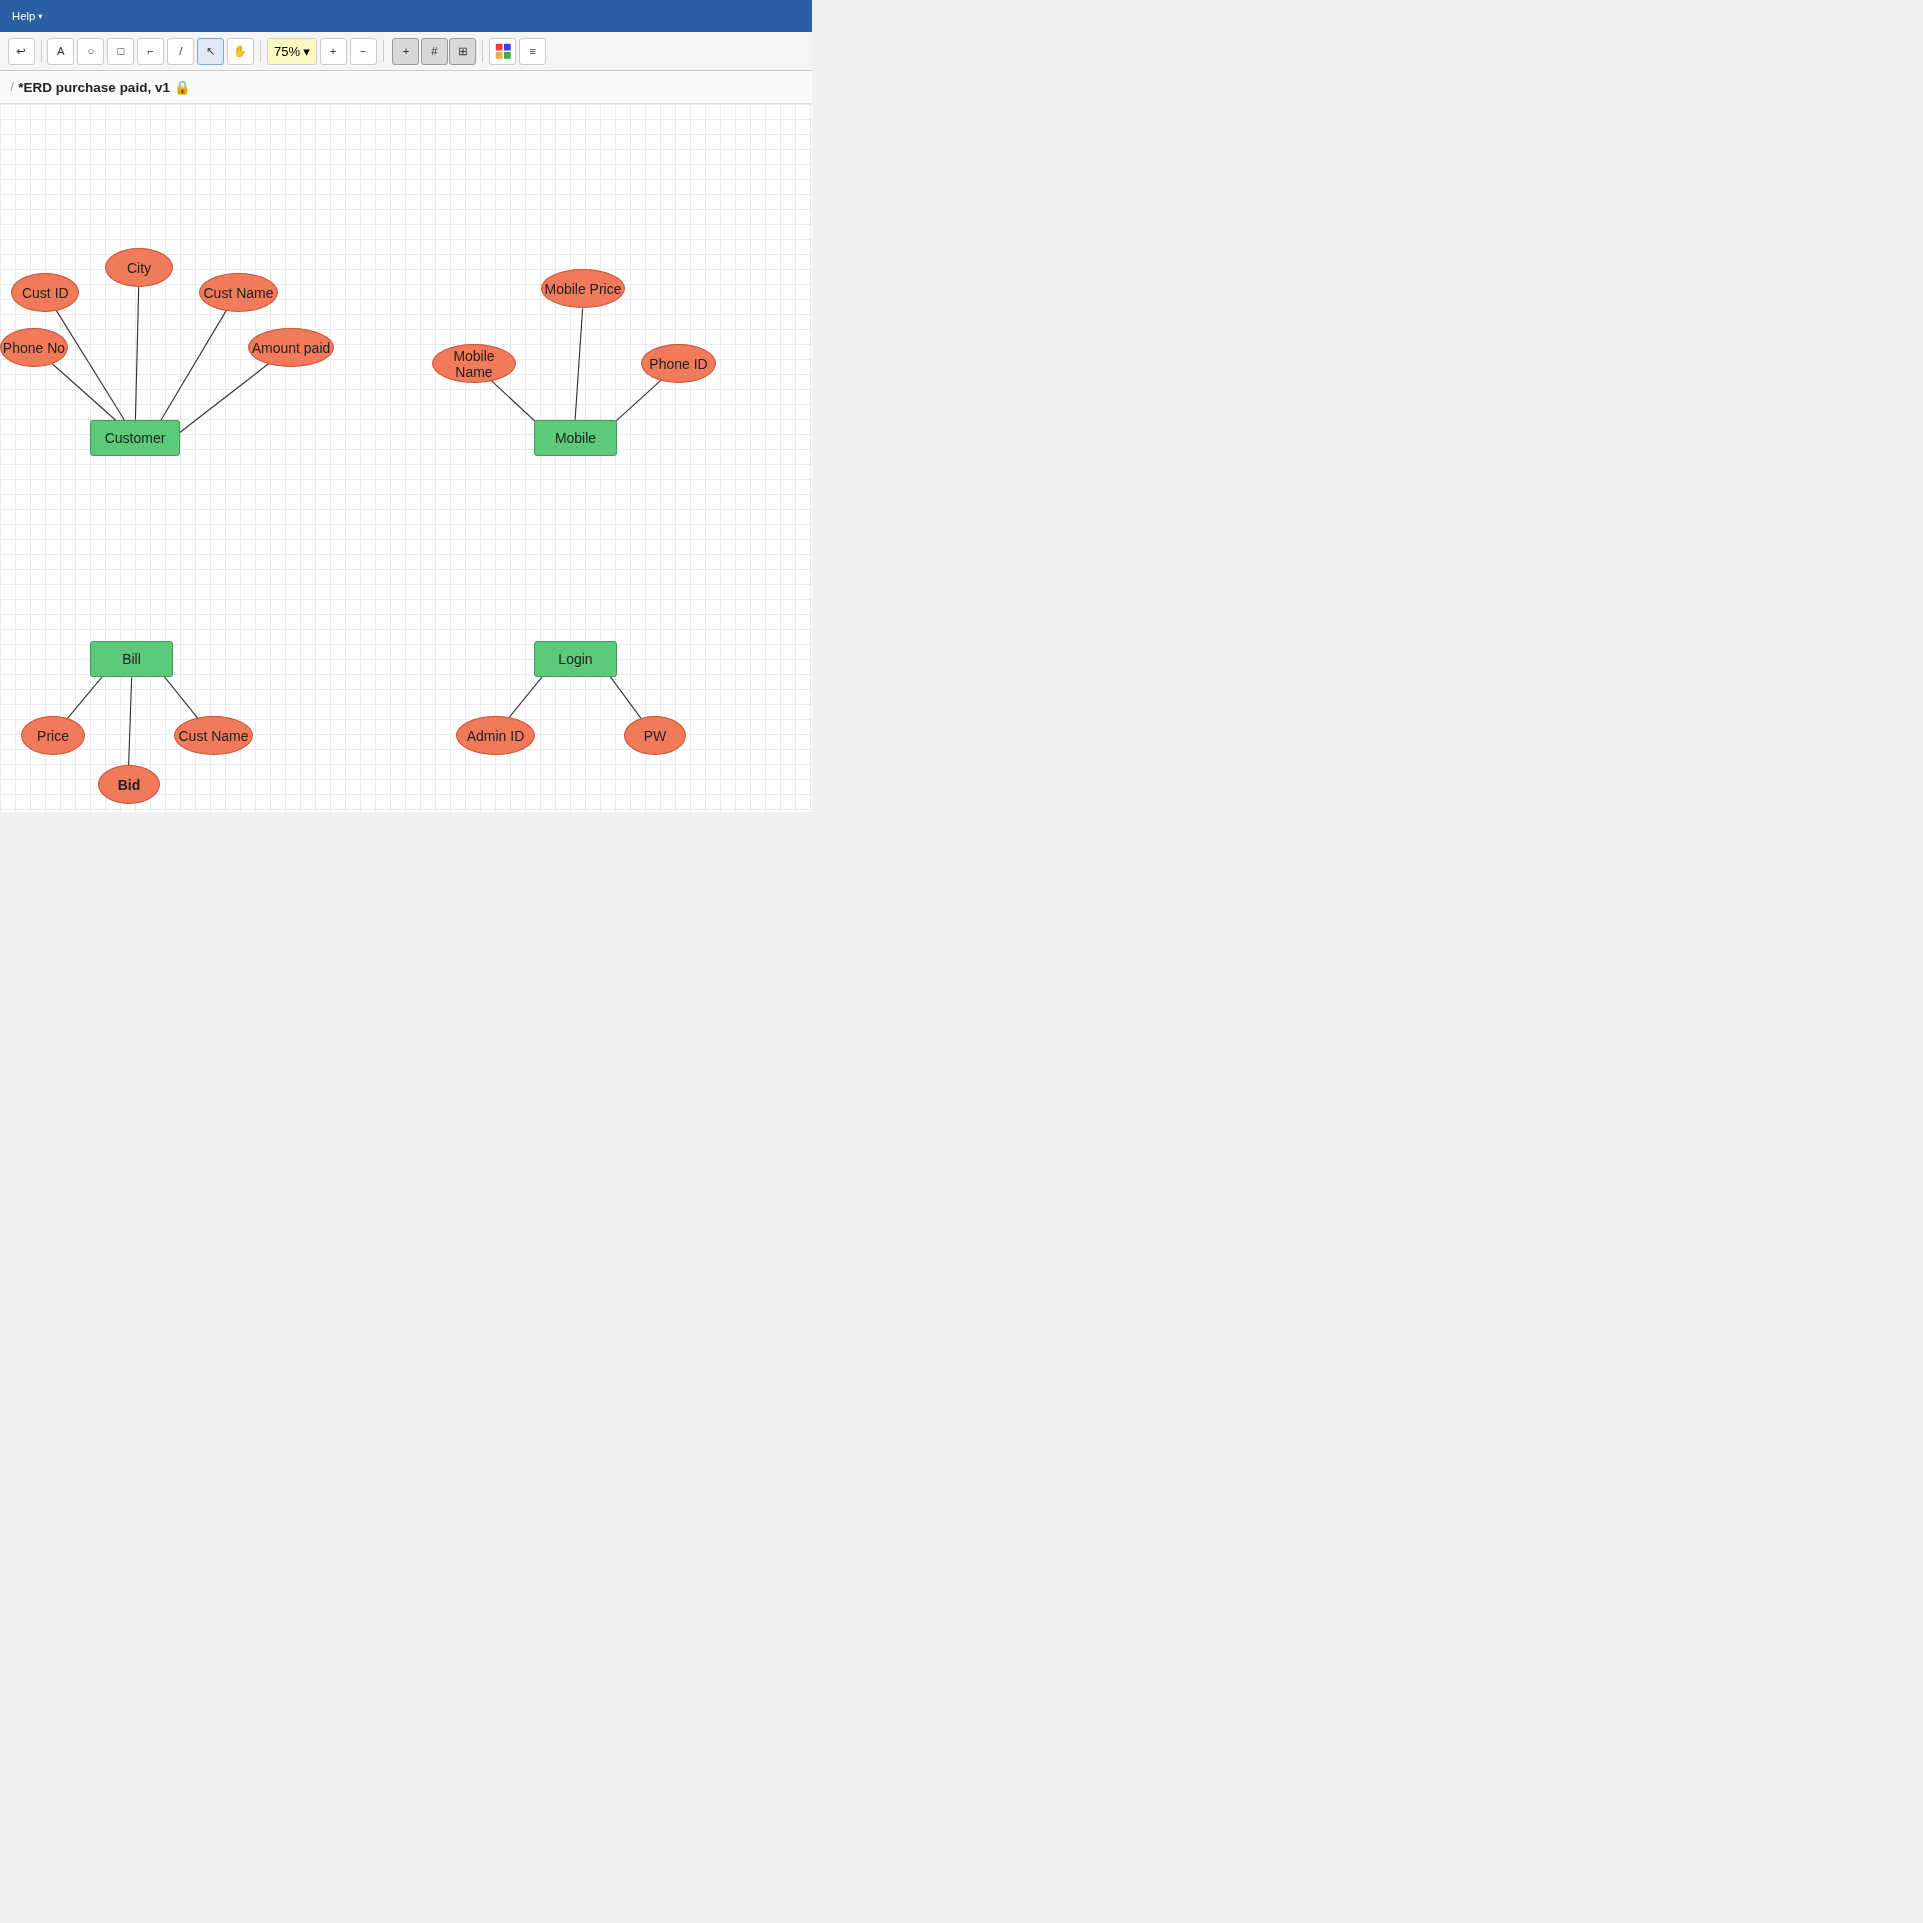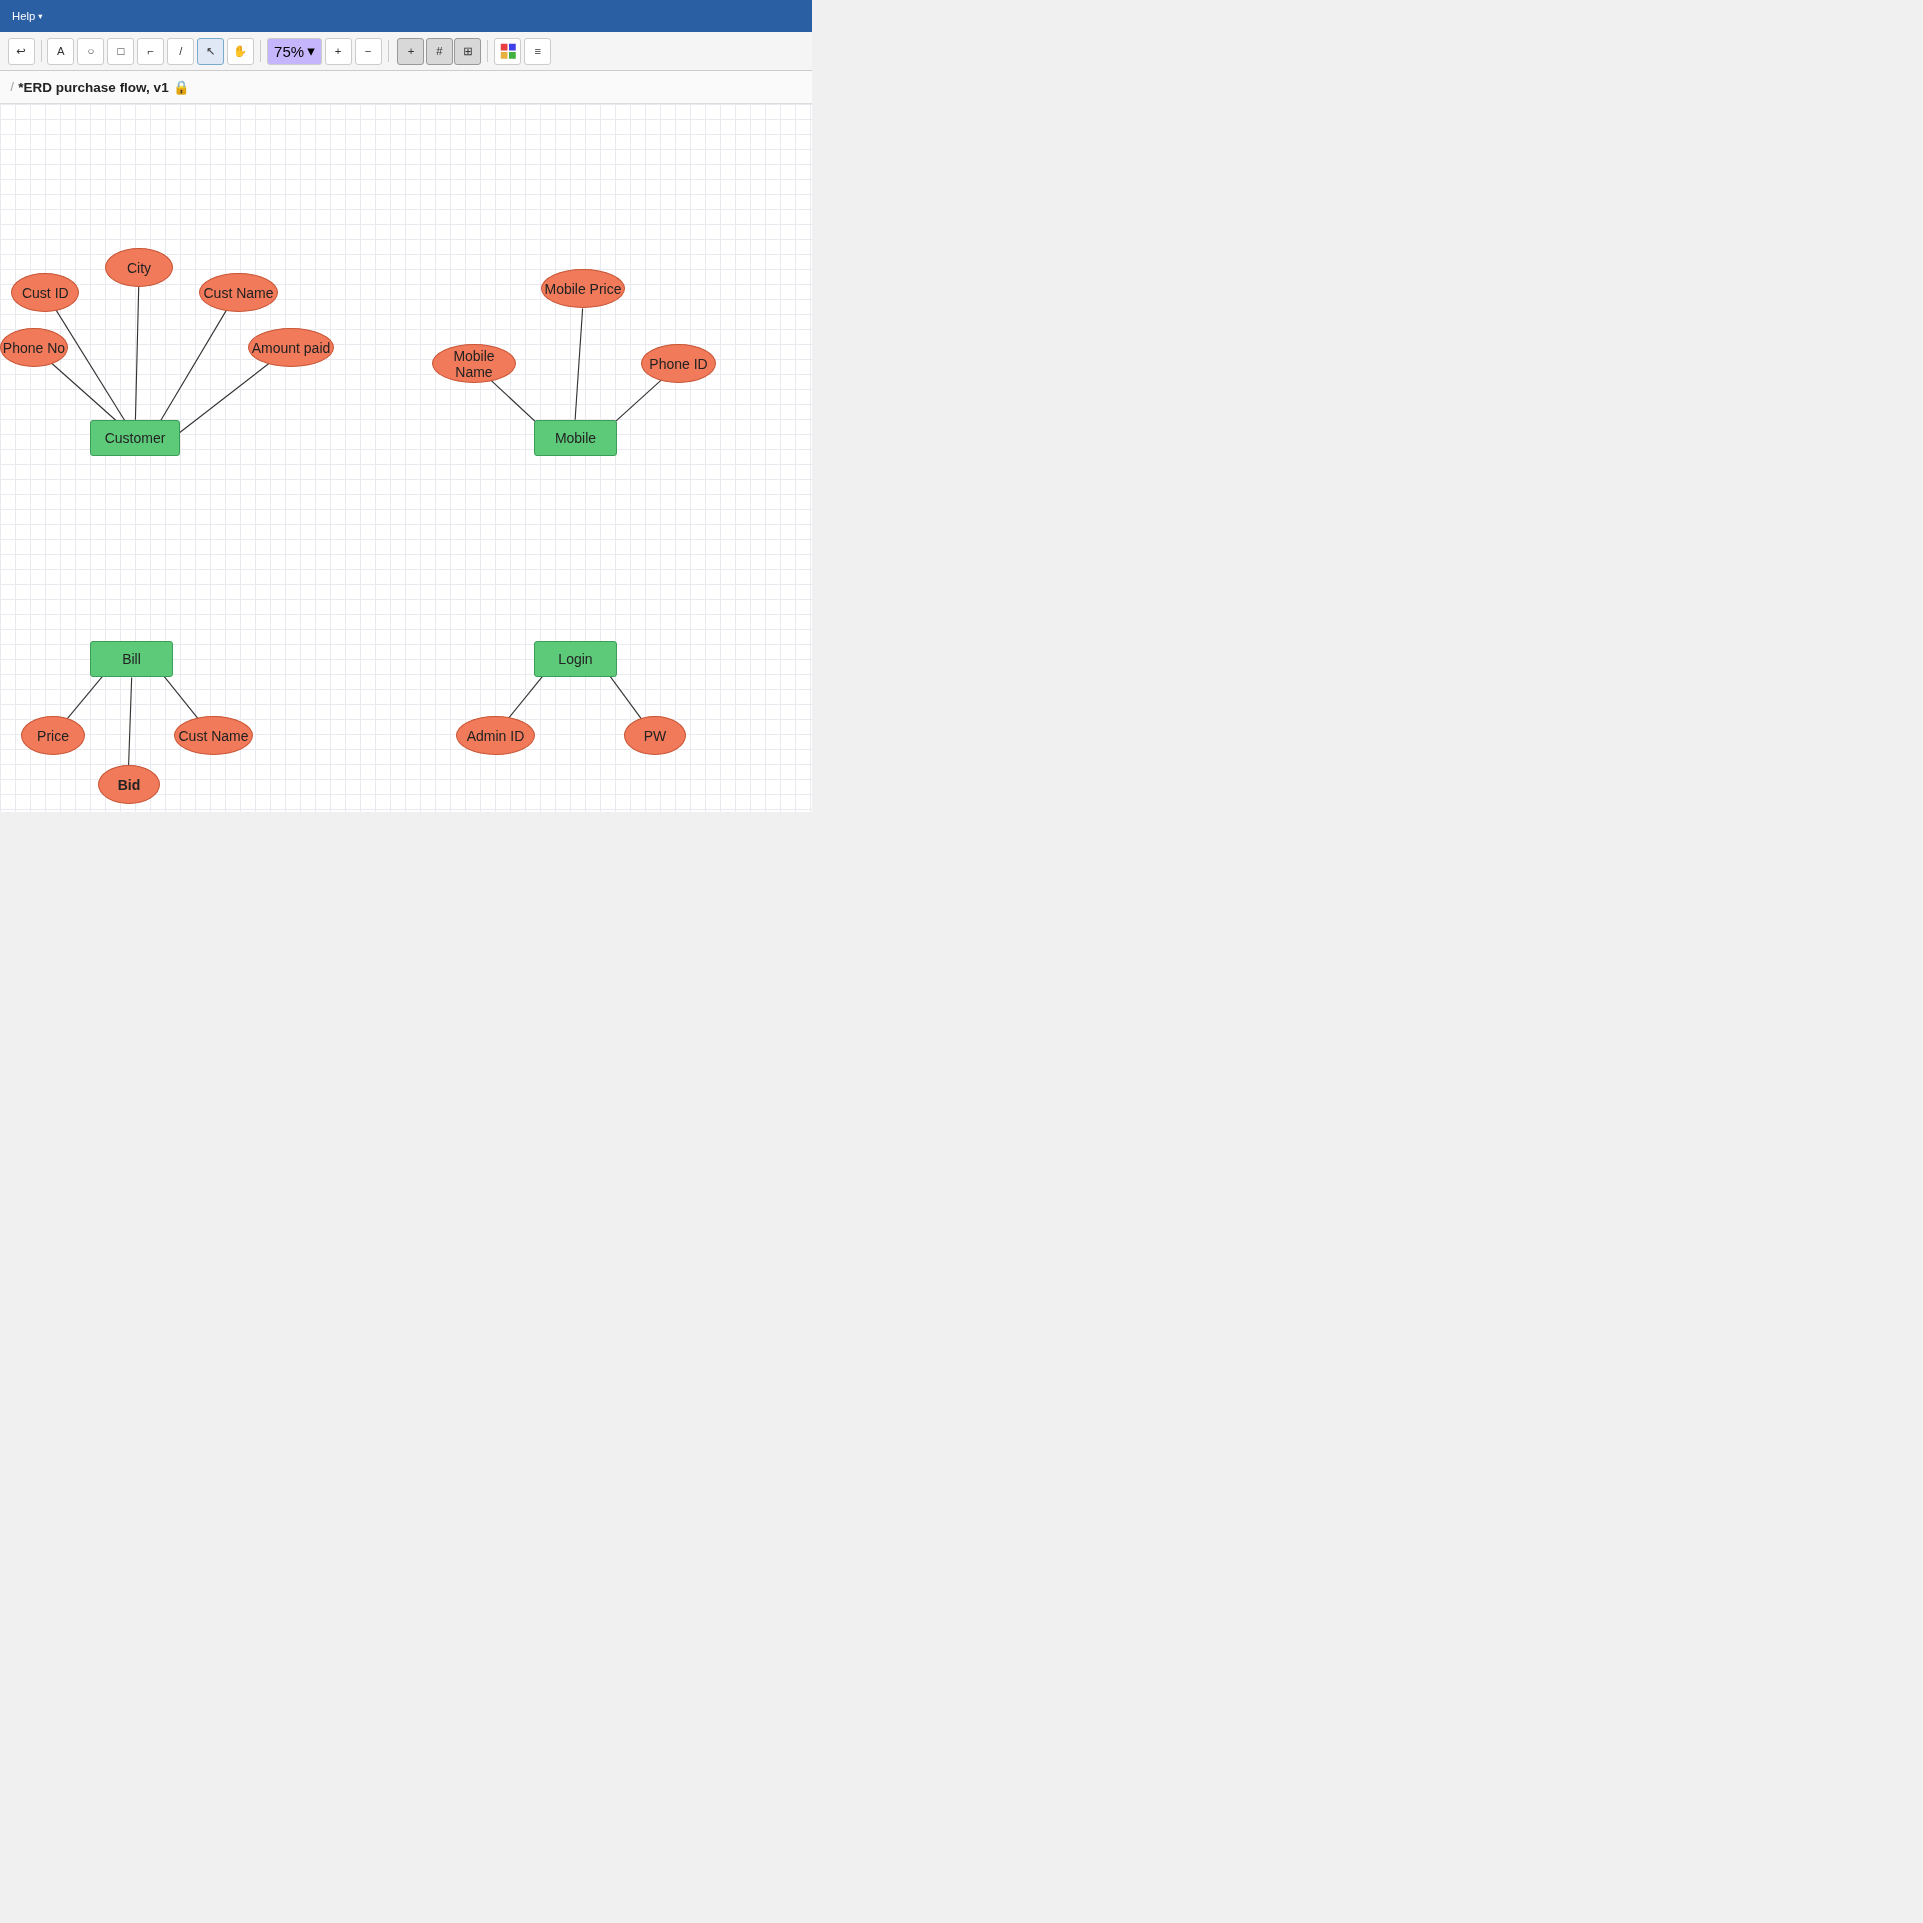--- a/index.html
+++ b/index.html
@@ -52,28 +52,28 @@
       border-color: #7aabcc;
     }
     .toolbar-separator {
       width: 0.8px;
       height: 22.5px;
       background: #ccc;
       margin: 0 3px;
     }
     .zoom-control {
       border: 0.8px solid #ccc;
-      background: #c4b5fd;
+      background: #fef9c3;
       border-radius: 3px;
       display: flex;
       align-items: center;
       padding: 5px 6px;
       height: 27px;
       gap: 3px;
-      font-size: 15px;
+      font-size: 13px;
       cursor: pointer;
     }
     .toolbar-group {
       display: flex;
       align-items: center;
       gap: 1.5px;
       margin-left: 3px;
     }
     .grid-btn {
       width: 27px;
@@ -235,21 +235,21 @@
       <rect x="12" y="12" width="9" height="9" fill="#40b040"></rect>
     </svg>
   </button>
   <button class="toolbar-btn">
     <span>≡</span>
   </button>
 </div>
 
 <div class="title-bar">
   <span class="title-bar-slash">/</span>
-  <span class="title-bar-title">*ERD purchase flow, v1</span>
+  <span class="title-bar-title">*ERD purchase paid, v1</span>
   <span class="lock-icon">🔒</span>
 </div>
 
 <div class="canvas">
 
   <svg class="lines-svg" viewBox="0 0 1080 942" width="812" height="708">
 
     <line x1="60" y1="251" x2="180" y2="444" stroke="#333" stroke-width="1.5"></line>
 
     <line x1="45" y1="324" x2="180" y2="444" stroke="#333" stroke-width="1.5"></line>

